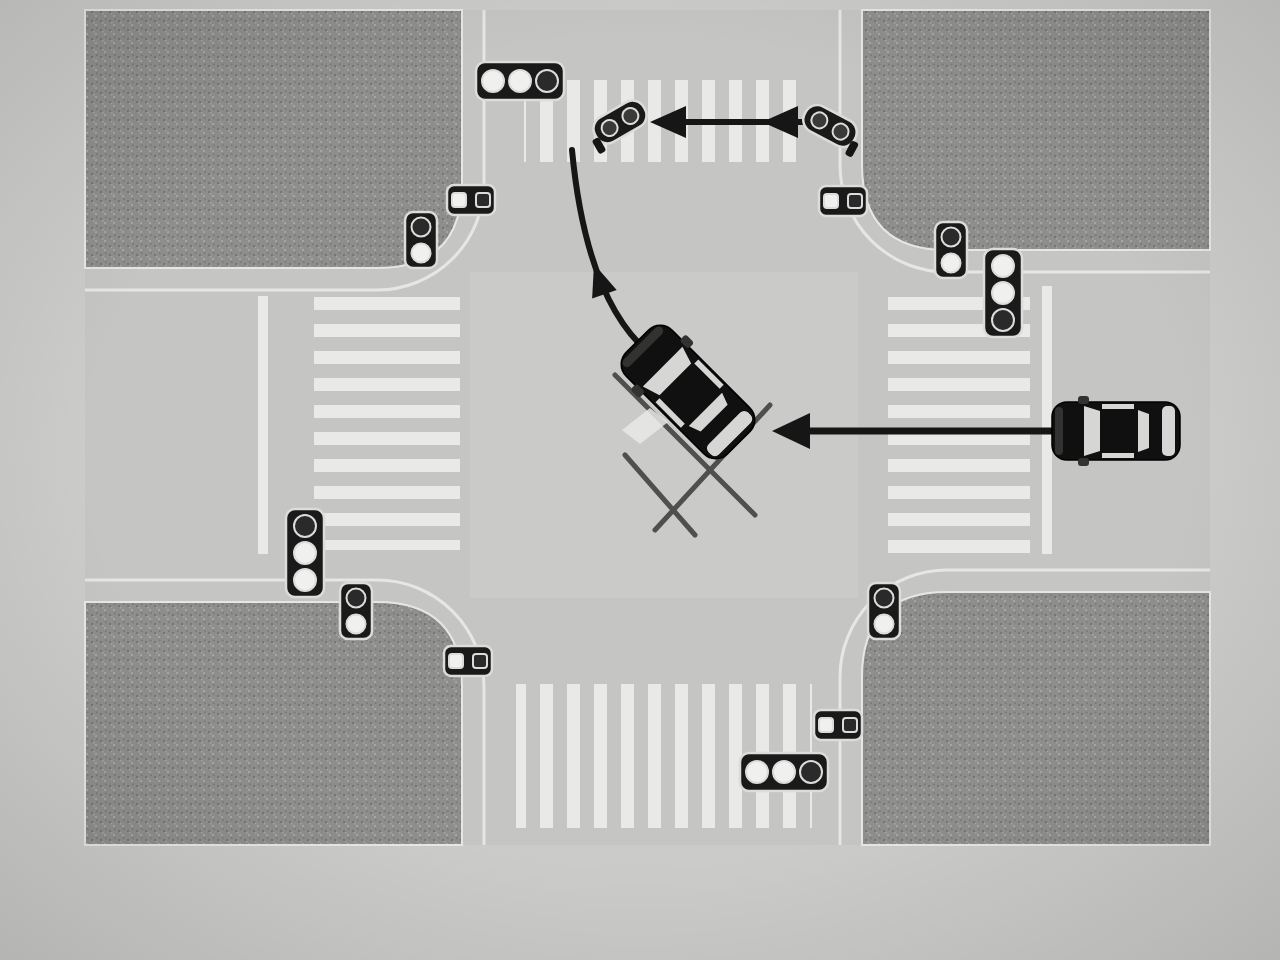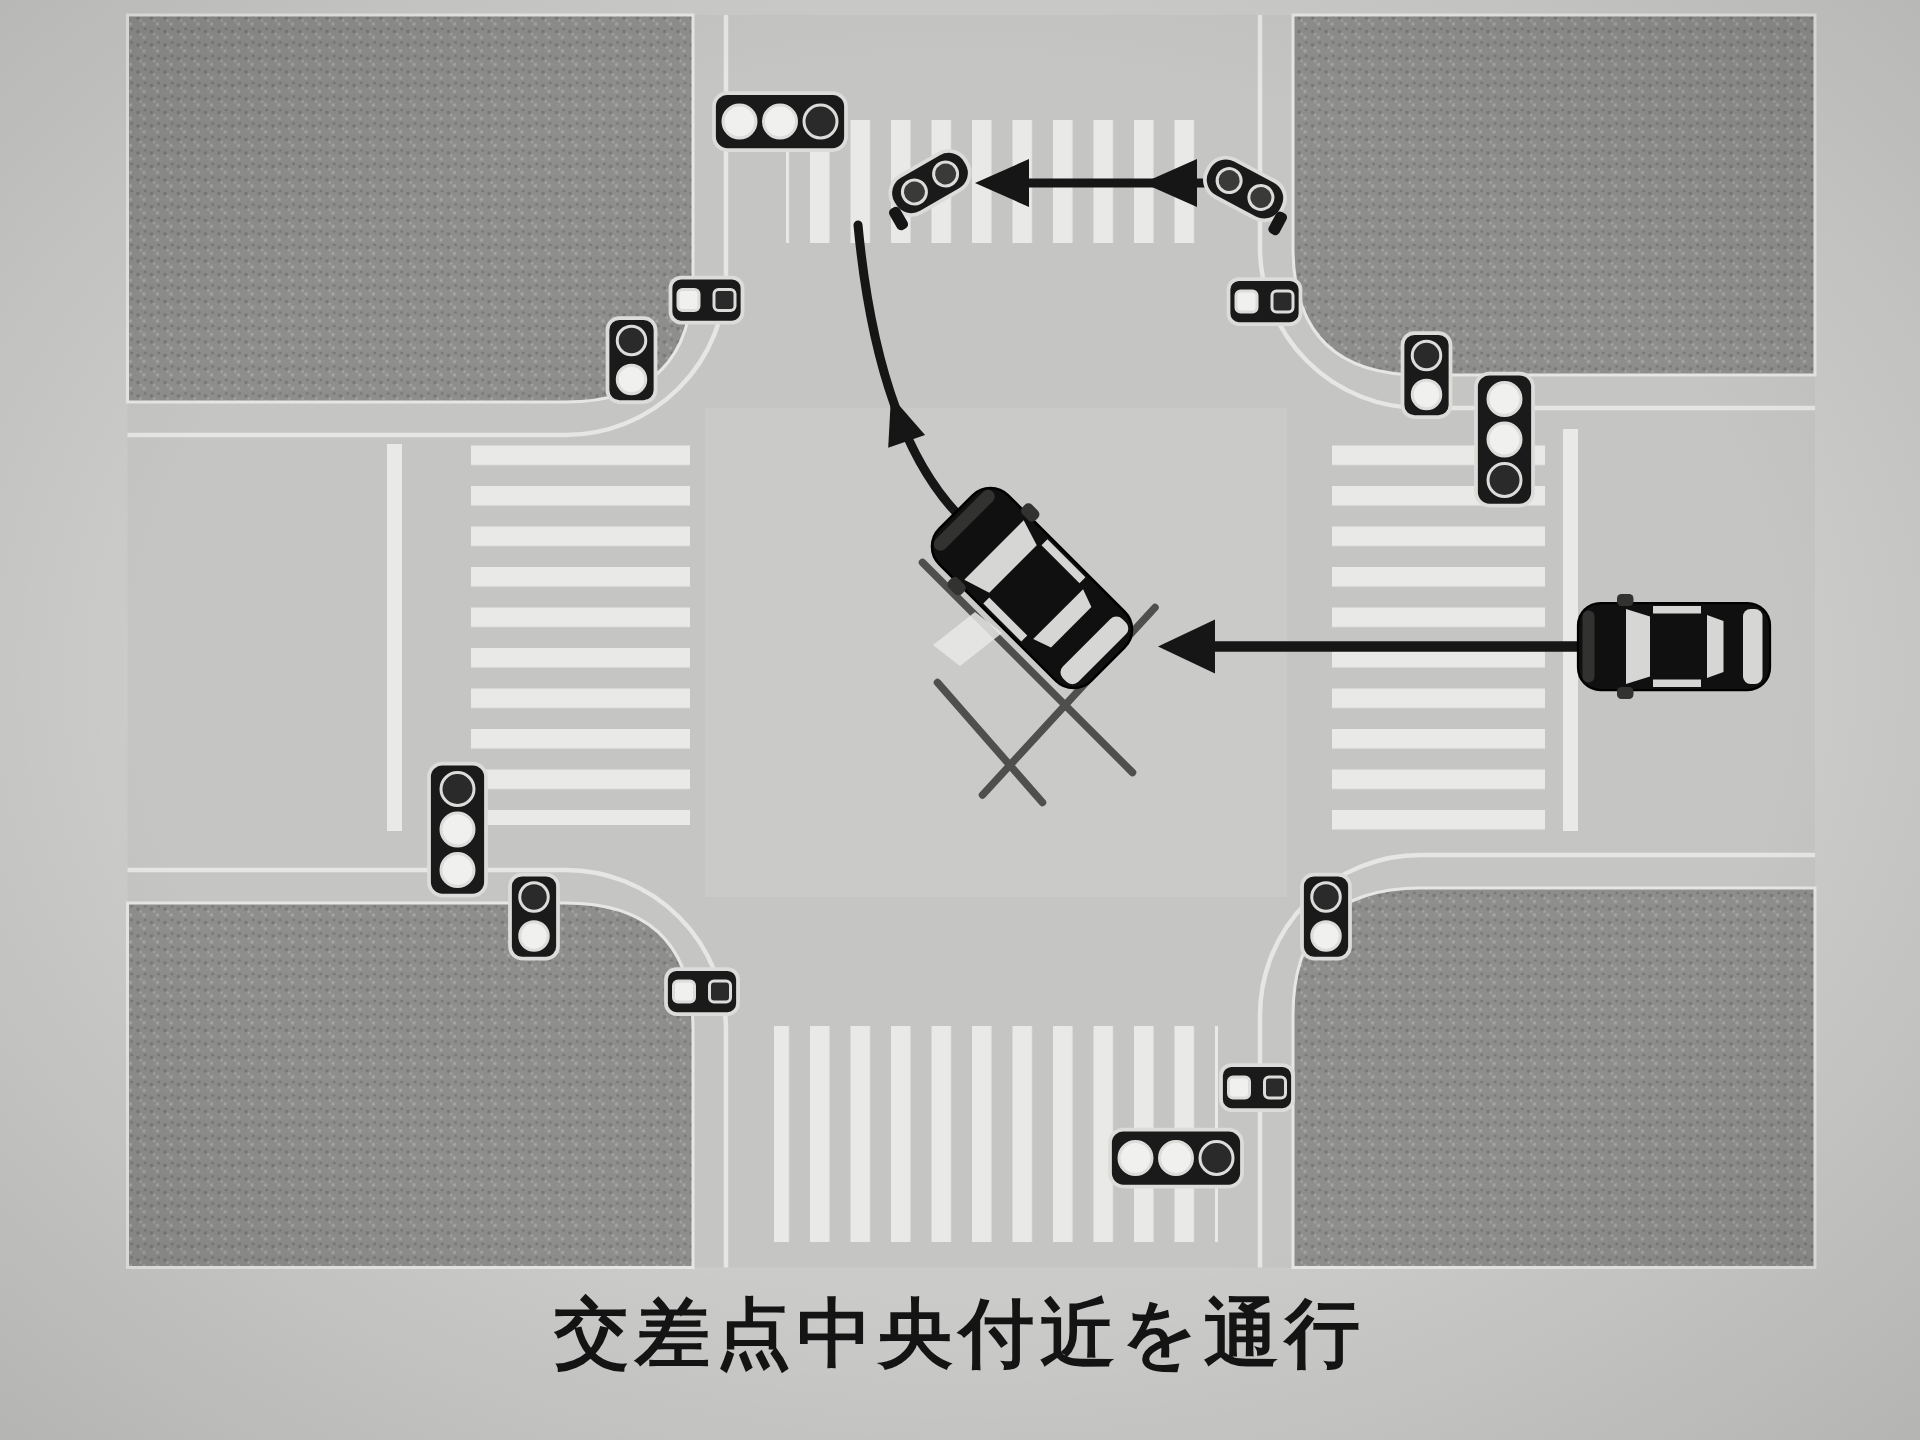--- a/index.html
+++ b/index.html
@@ -191,14 +191,13 @@
       <rect class="lens" x="-19" y="-7" width="14" height="14" rx="3" fill="#f0f0ee"></rect>
       <rect class="lens" x="5" y="-7" width="14" height="14" rx="3" fill="#2a2a2a"></rect>
     </g>
 
     <use href="#car" transform="translate(1050,400)"></use>
     <use href="#car" transform="translate(688,392) rotate(45) scale(1.12) translate(-66,-31)"></use>
 
     <rect x="0" y="0" width="1280" height="960" fill="url(#vig)"></rect>
   </svg>
 
-  <div class="caption">交差点中央付近を通行</div>
 </div>
 
 </body></html>

